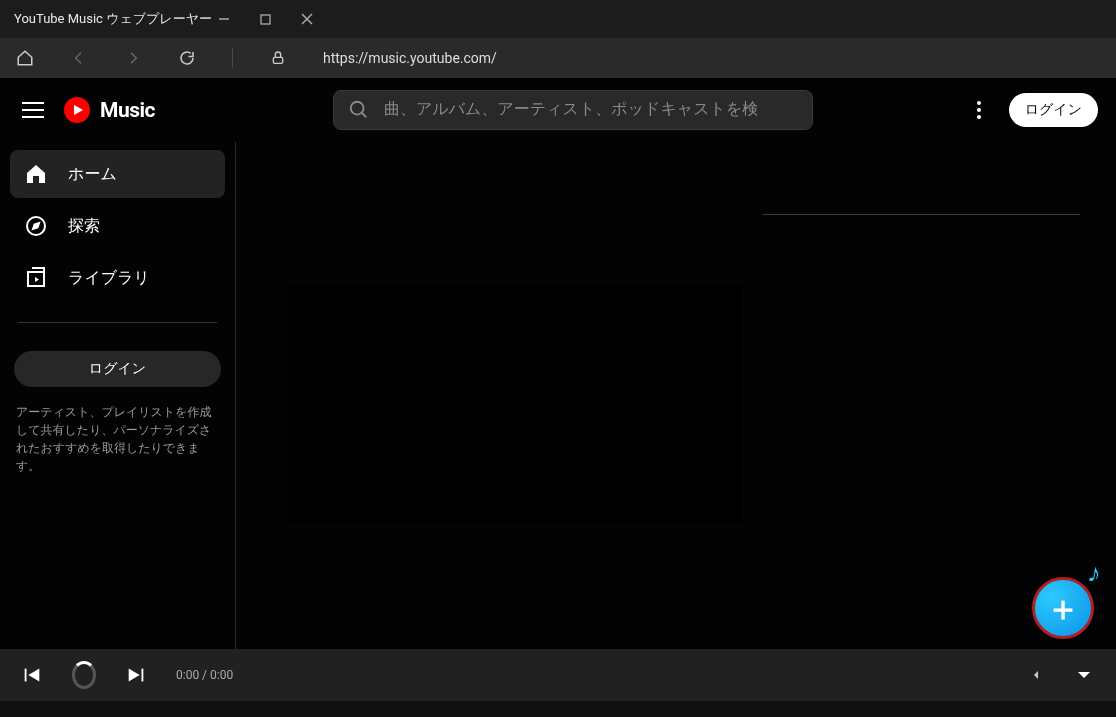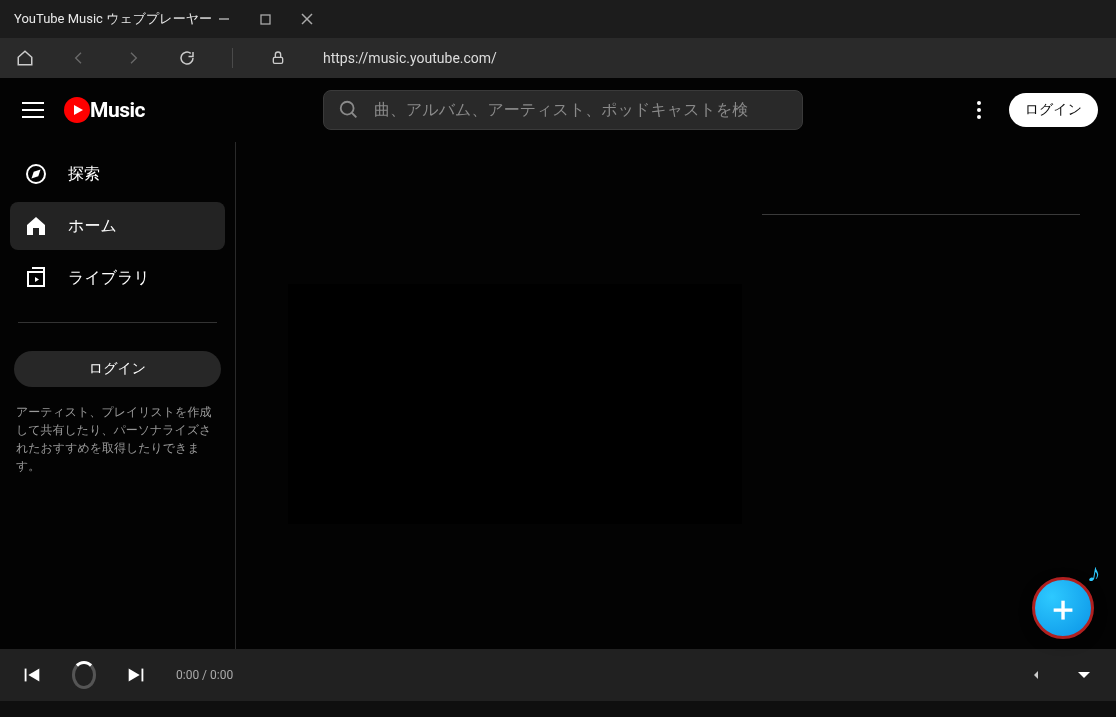--- a/index.html
+++ b/index.html
@@ -44,38 +44,38 @@
   .appheader {
     height: 64px;
     background: #030303;
     display: flex;
     align-items: center;
     padding: 0 18px 0 22px;
     gap: 18px;
   }
   .menu-btn { width:24px; height:24px; color:#fff; cursor:pointer; display:flex; flex-direction:column; justify-content:center; gap:5px;}
   .menu-btn div { height:2px; background:#fff; width:22px; }
-  .logo { display:flex; align-items:center; gap:0; font-weight:700; font-size:21px; letter-spacing:-0.5px; cursor:pointer;}
+  .logo { display:flex; align-items:center; gap:10px; font-weight:700; font-size:21px; letter-spacing:-0.5px; cursor:pointer;}
   .logo .play { width:26px; height:26px; border-radius:50%; background:#ff0000; display:flex; align-items:center; justify-content:center;}
   .logo .play::before { content:""; border-left:9px solid #fff; border-top:5px solid transparent; border-bottom:5px solid transparent; margin-left:2px;}
   .searchbox {
     margin-left: 160px;
     width: 480px;
     height: 40px;
     background: #292929;
     border: 1px solid #3a3a3a;
     border-radius: 8px;
     display: flex;
     align-items: center;
     padding: 0 14px;
     gap: 14px;
     color: #9a9a9a;
   }
   .searchbox input {
-    background: transparent; border: none; outline: none; color:#fdba74; font-size:16px; flex:1;
+    background: transparent; border: none; outline: none; color:#fdba74; font-size:16px; flex:1;font-family:Liberation Mono, monospace;
   }
   .searchbox input::placeholder { color:#8a8a8a; }
   .header-right { margin-left:auto; display:flex; align-items:center; gap:22px; }
   .dots { display:flex; flex-direction:column; gap:3px; cursor:pointer; padding:6px;}
   .dots span { width:4px; height:4px; border-radius:50%; background:#fff; }
   .login-pill {
     background:#fff; color:#0d0d0d; border-radius:18px; padding:8px 16px; font-size:14px; font-weight:500; cursor:pointer;
   }
   
   .body {
@@ -220,36 +220,36 @@
         <span></span>
         <span></span>
         <span></span>
       </div>
     <div class="login-pill">ログイン</div>
   </div>
 </div>
 
 <div class="body">
   <div class="sidebar">
+    <div class="nav-item active">
+      <span class="nicon">
+        <svg width="24" height="24" viewBox="0 0 24 24" fill="#fff">
+            <path d="M12 3 L3 11 V21 H9 V14 H15 V21 H21 V11 Z"></path>
+          </svg>
+      </span>
+      <span>ホーム</span>
+    </div>
     <div class="nav-item">
       <span class="nicon">
         <svg width="24" height="24" viewBox="0 0 24 24" fill="none" stroke="#fff" stroke-width="2">
             <circle cx="12" cy="12" r="9"></circle>
             <polygon points="9,15 10.5,10.5 15,9 13.5,13.5" fill="#fff"></polygon>
           </svg>
       </span>
       <span>探索</span>
-    </div>
-    <div class="nav-item active">
-      <span class="nicon">
-        <svg width="24" height="24" viewBox="0 0 24 24" fill="#fff">
-            <path d="M12 3 L3 11 V21 H9 V14 H15 V21 H21 V11 Z"></path>
-          </svg>
-      </span>
-      <span>ホーム</span>
     </div>
     <div class="nav-item">
       <span class="nicon">
         <svg width="24" height="24" viewBox="0 0 24 24" fill="none" stroke="#fff" stroke-width="2">
             <rect x="4" y="6" width="16" height="14"></rect>
             <path d="M8 2 h12 v14"></path>
             <path d="M11 16 v-5 l4 2.5 z" fill="#fff" stroke="none"></path>
           </svg>
       </span>
       <span>ライブラリ</span>

